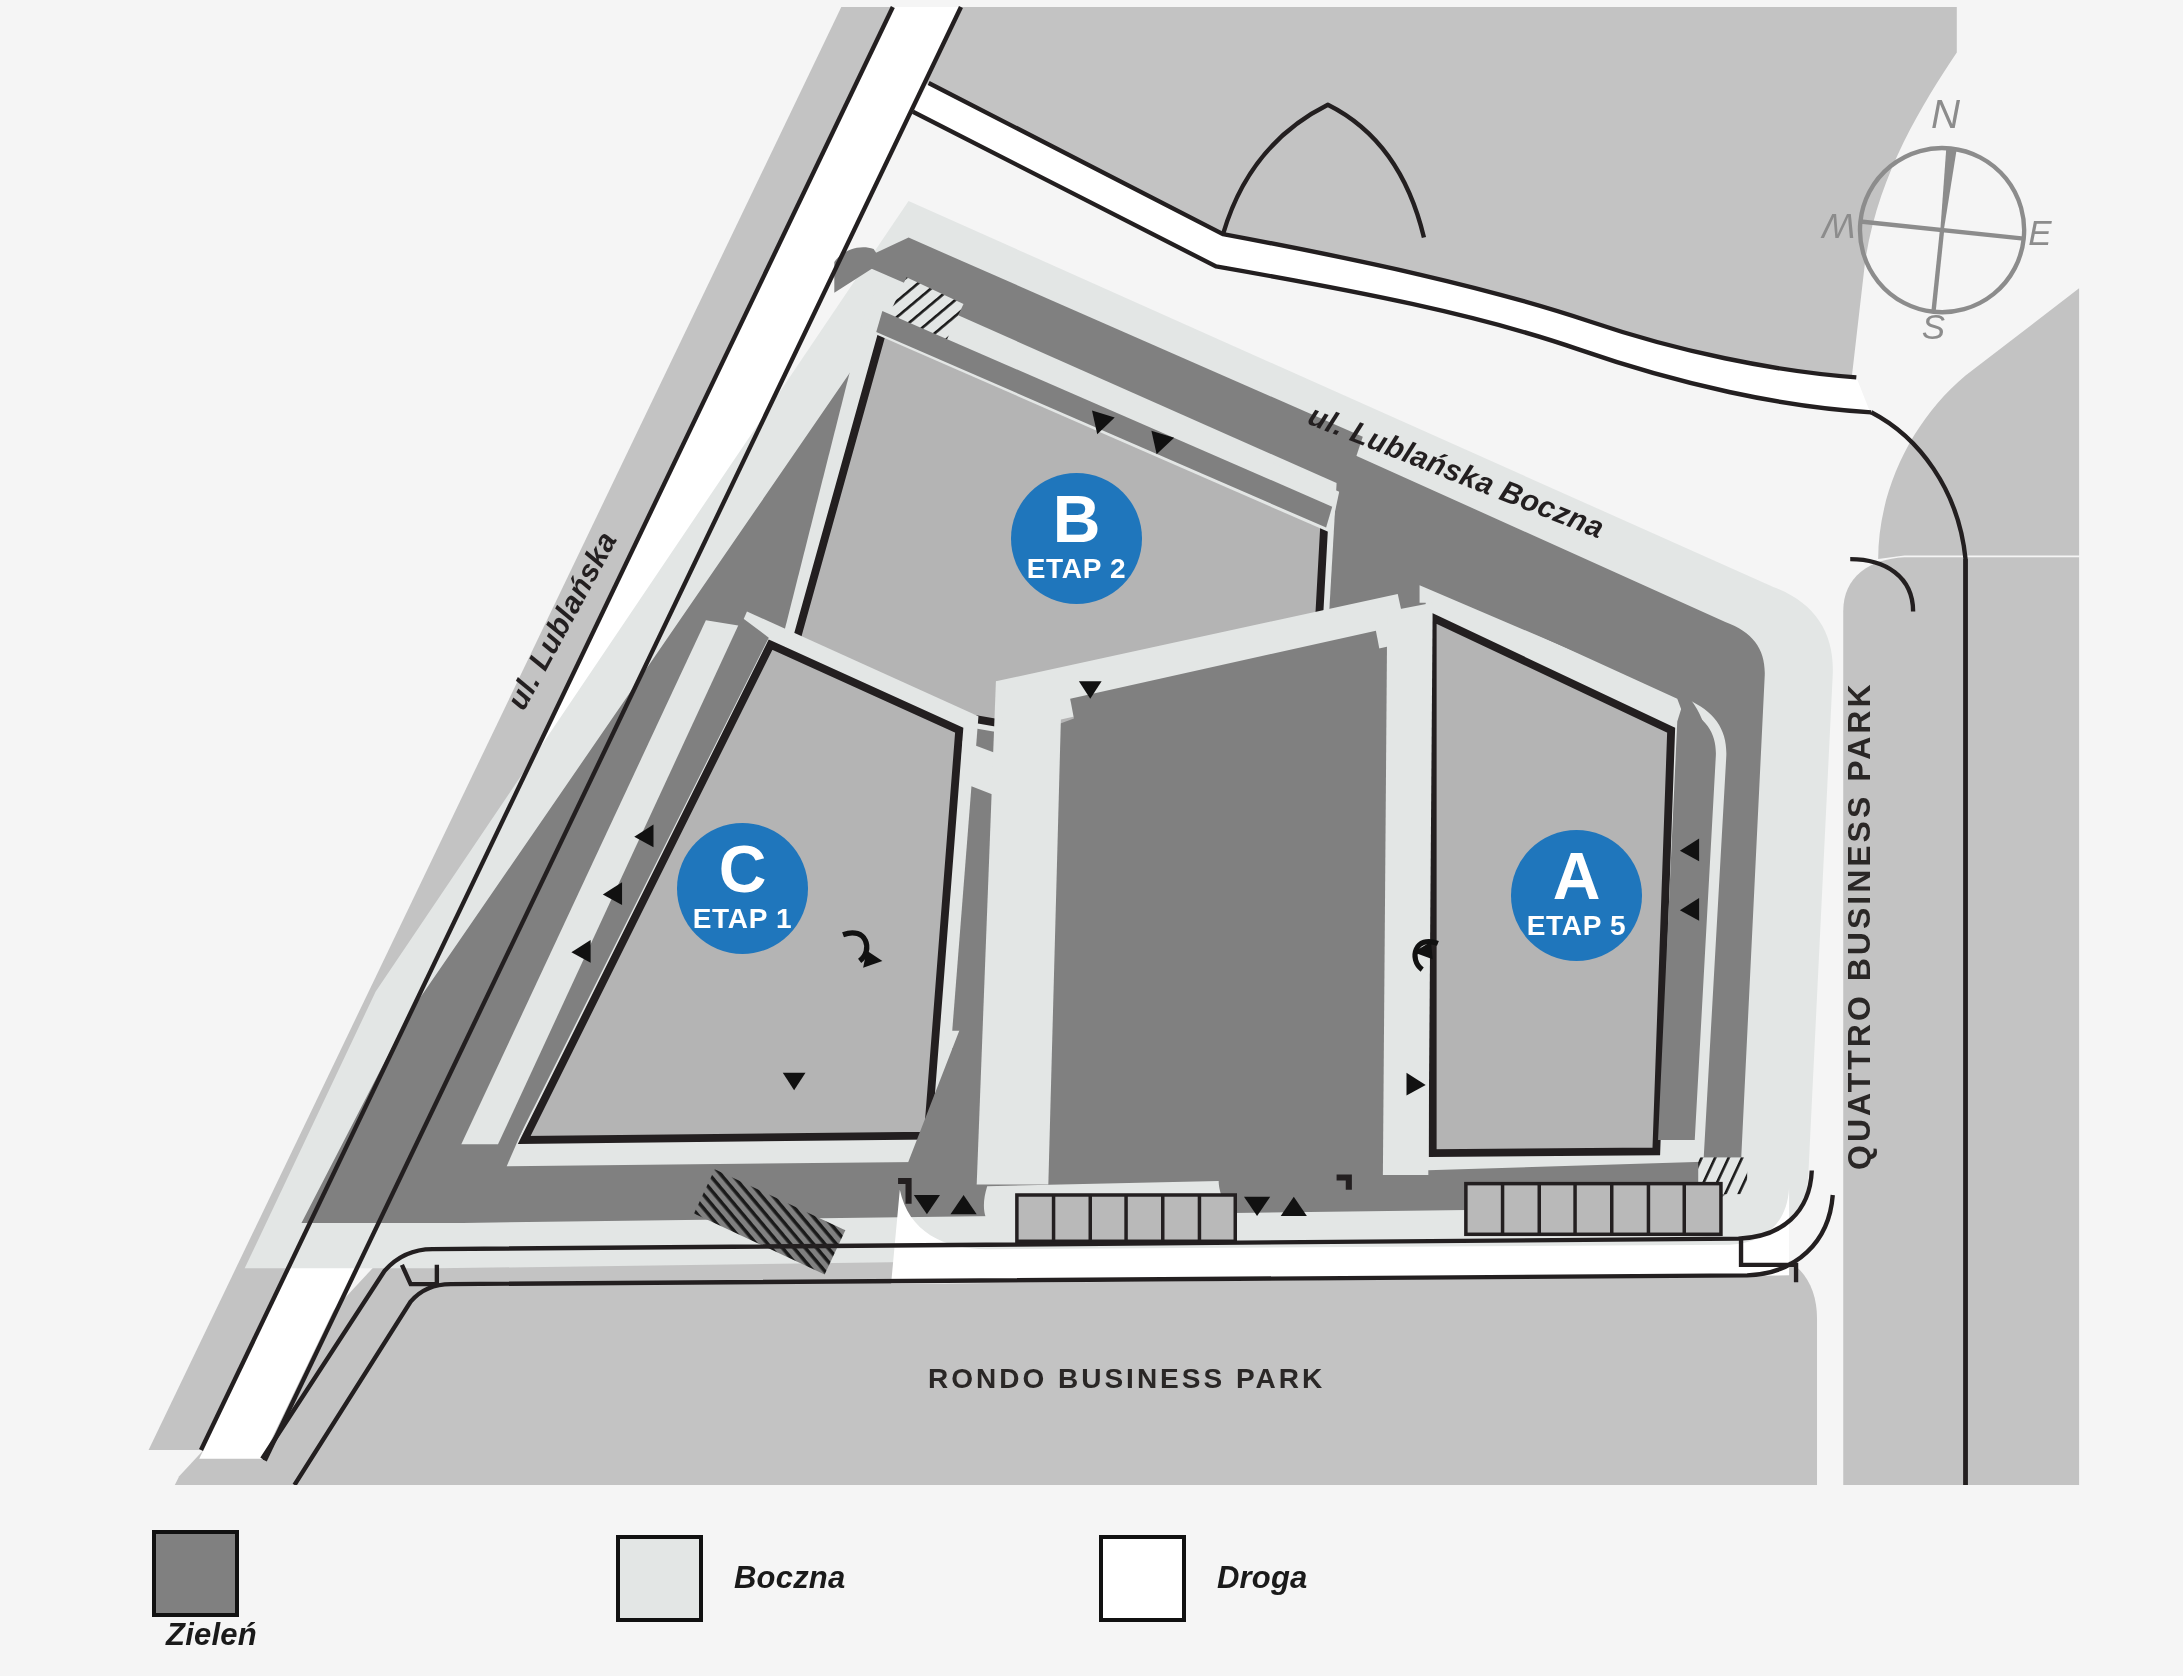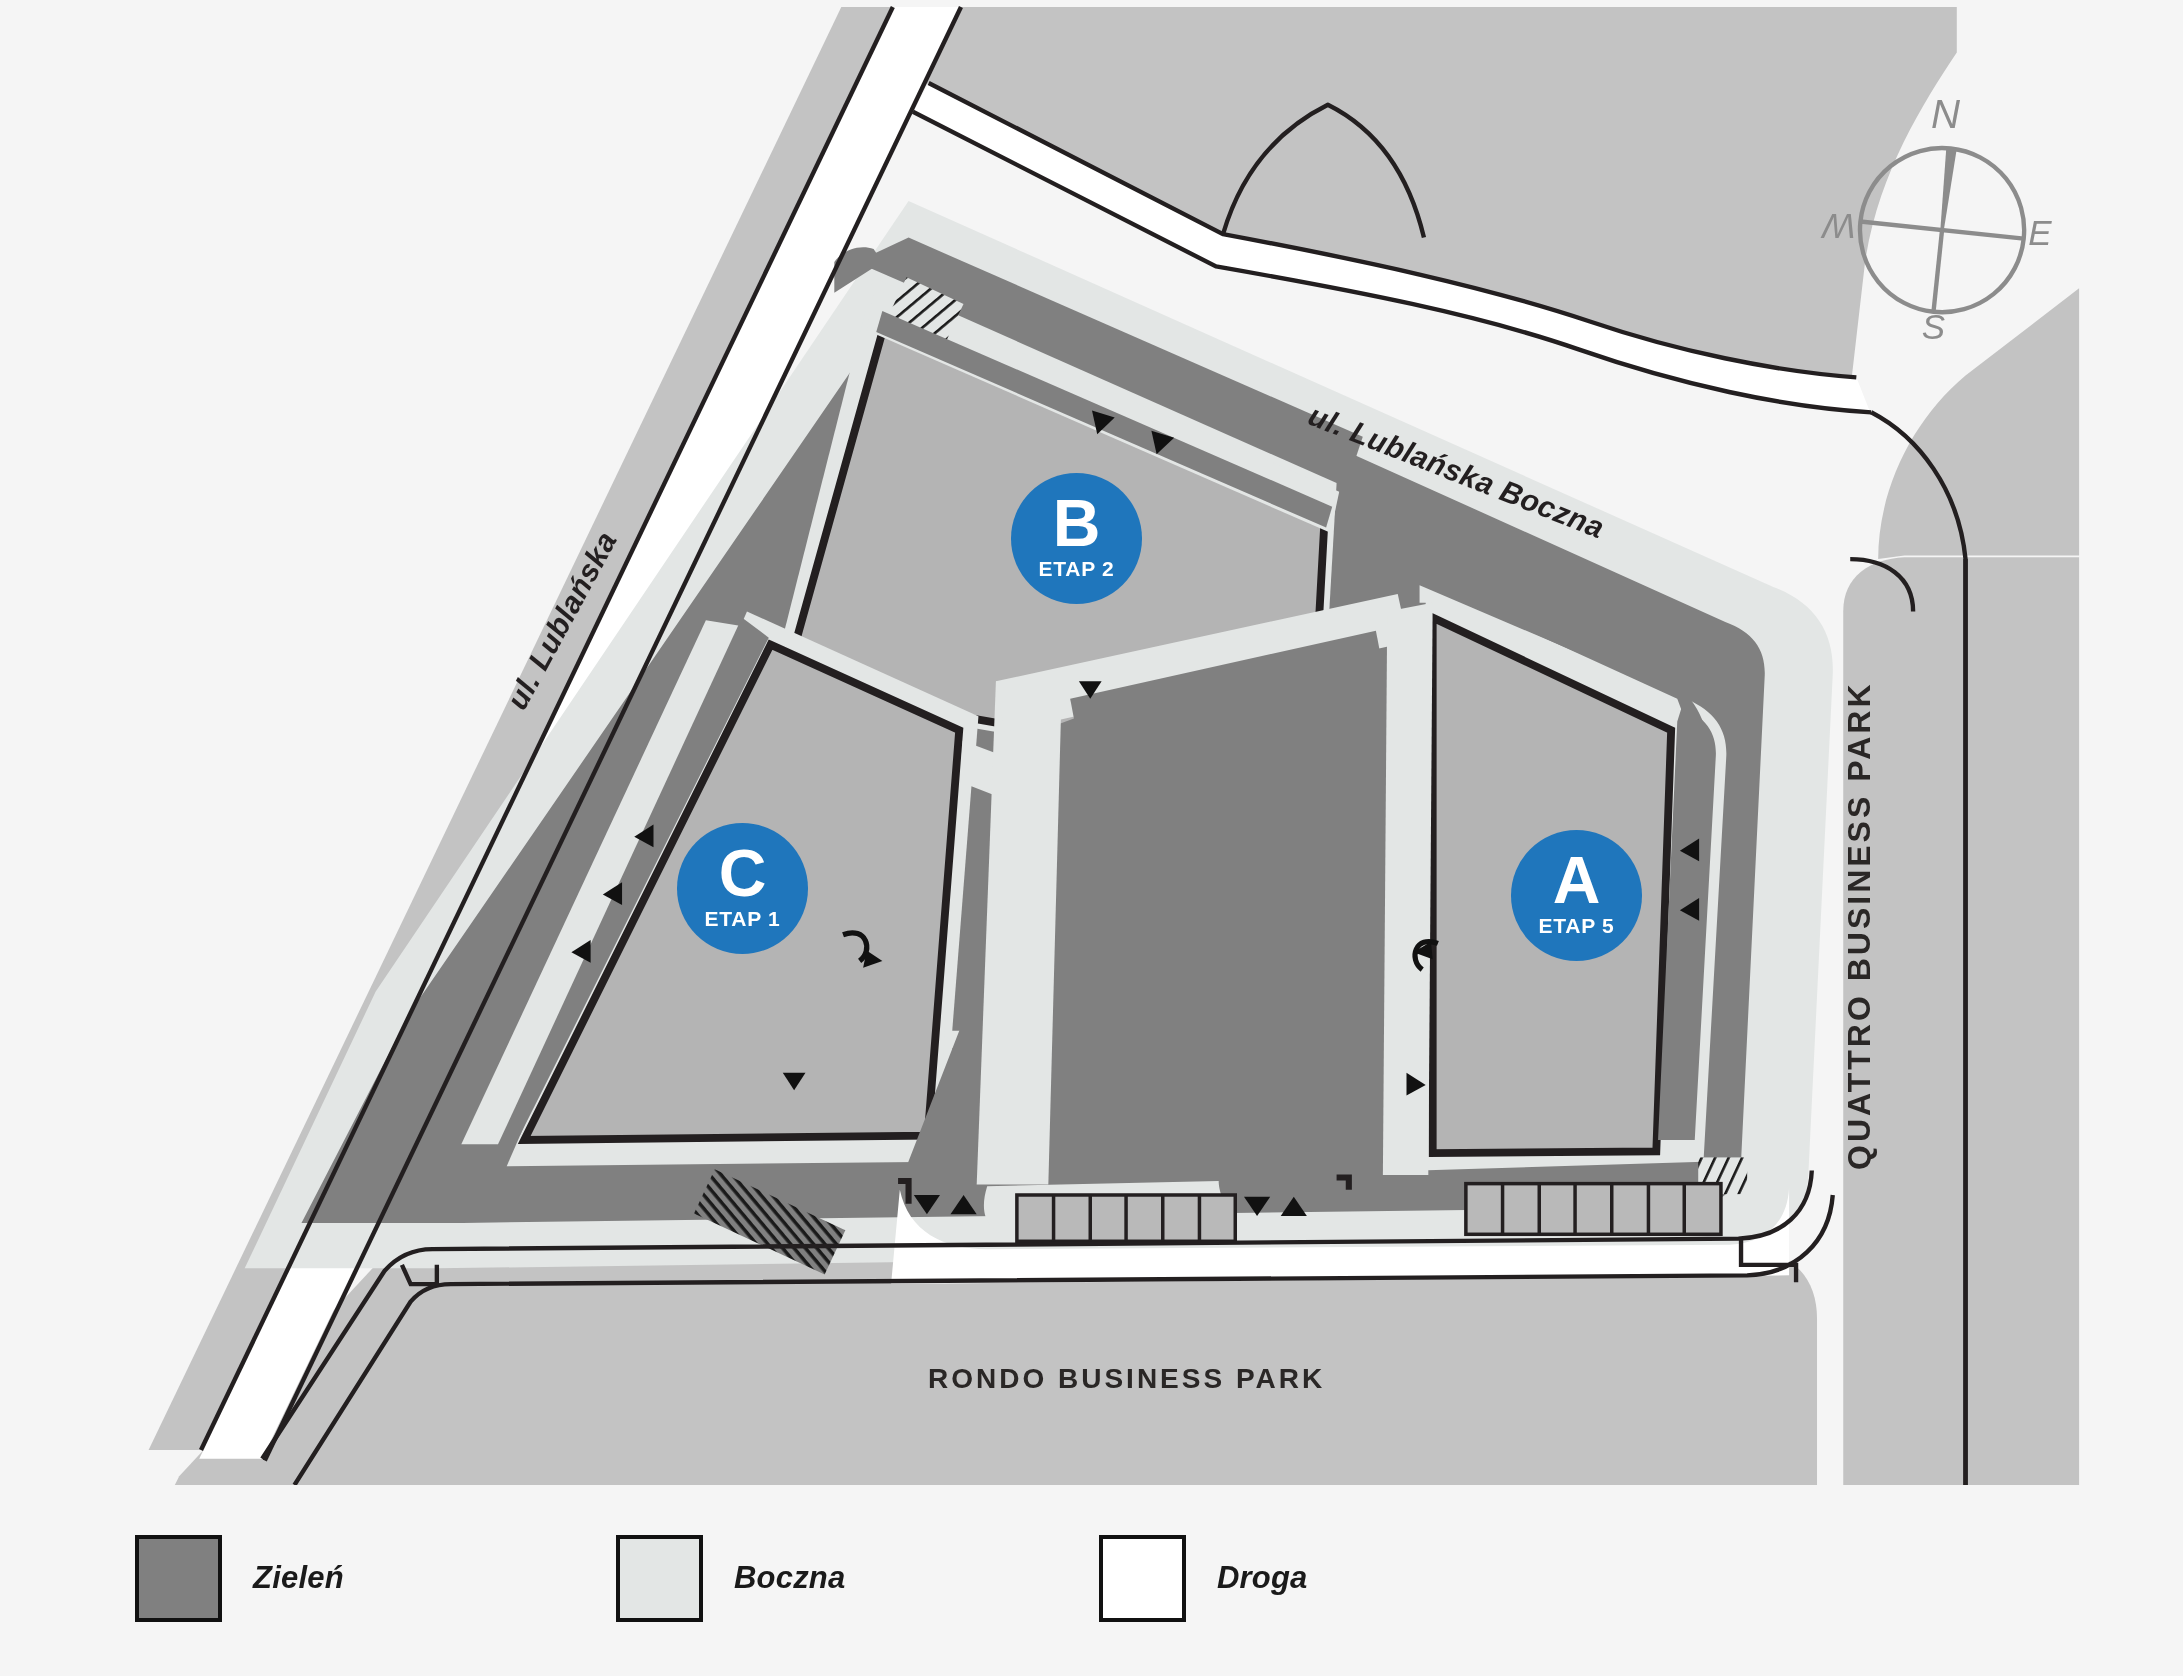--- a/index.html
+++ b/index.html
@@ -52,21 +52,21 @@
   }
   .legend-label {
     margin-left: 31px;
     font-size: 31px;
     font-style: italic;
     font-weight: 600;
     color: #1a1a1a;
     white-space: nowrap;
     letter-spacing: 0.2px;
   }
-  #li0 { left: 135px; }
+  #li0 { left: 135px; flex-direction: column; }
   #li1 { left: 616px; }
   #li2 { left: 1099px; }
   #li3 { left: 1572px; }
 
   
   .map-label {
     position: absolute;
     white-space: nowrap;
     color: #231f20;
     font-weight: 700;
@@ -117,21 +117,21 @@
     justify-content: center;
     color: #ffffff;
   }
   .marker .mk-letter {
     font-size: 66px;
     font-weight: 700;
     line-height: 0.92;
     margin-top: -3.5px;
   }
   .marker .mk-stage {
-    font-size: 21px;
+    font-size: 28px;
     font-weight: 700;
     letter-spacing: 0.7px;
     margin-top: 3.5px;
   }
   #marker-a { left: 1511px; top: 830px; width: 131px; height: 131px; }
   #marker-b { left: 1011px; top: 473px; width: 131px; height: 131px; }
   #marker-c { left: 677px; top: 823px; width: 131px; height: 131px; }
 
   
   #compass {

